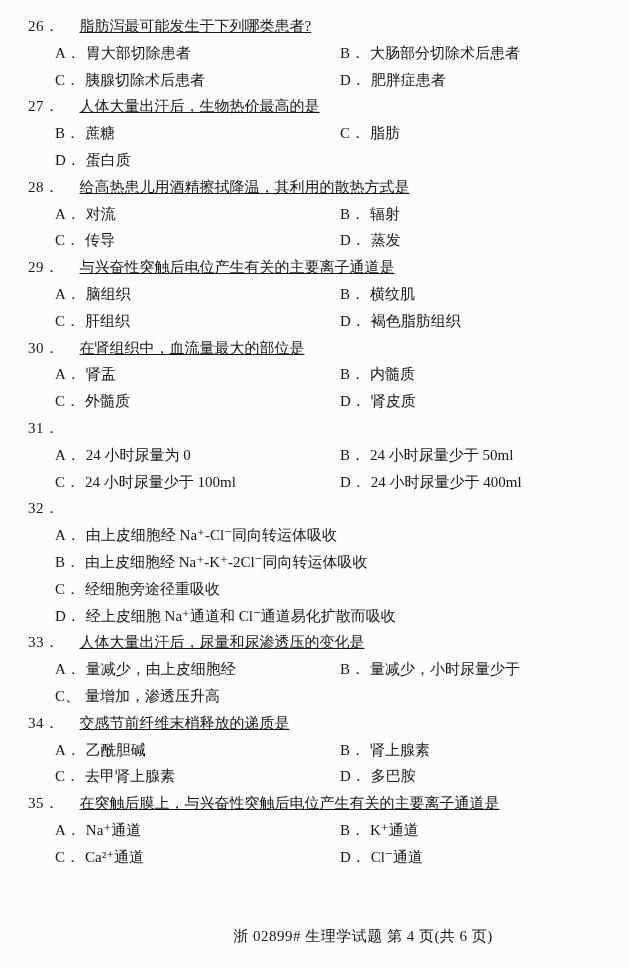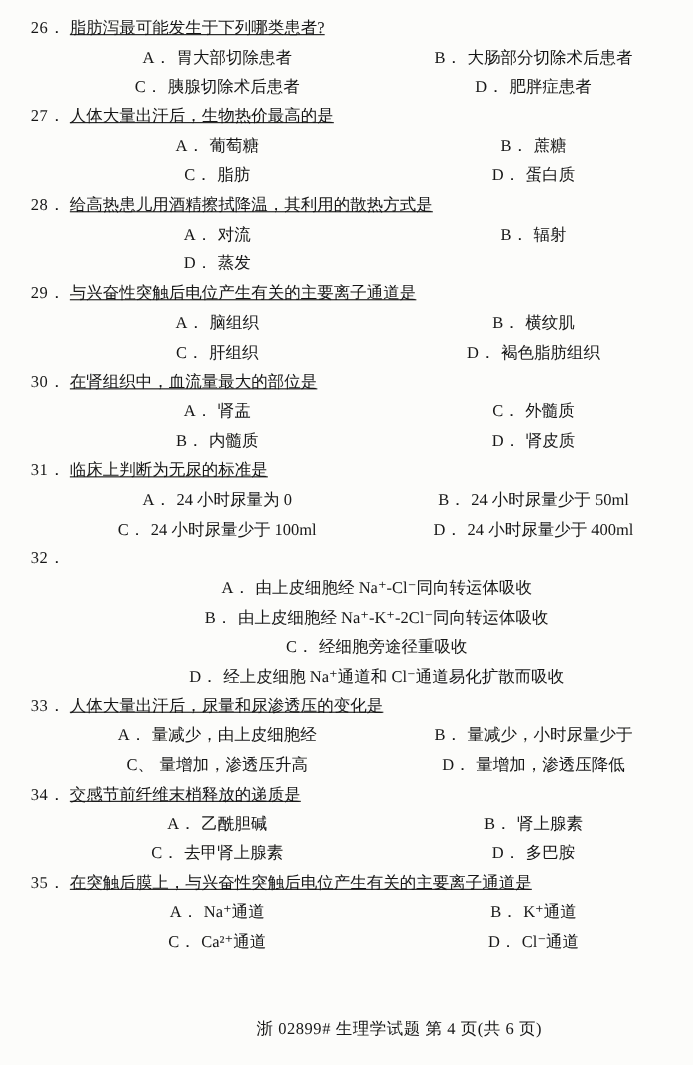--- a/index.html
+++ b/index.html
@@ -21,38 +21,37 @@
     padding-top: 13px;
   }
   .stem-row {
     display: flex;
     padding-left: 28px;
     line-height: 26.8px;
     white-space: nowrap;
   }
   .qnum {
     flex: none;
-    margin-right: 4px;
+    margin-right: 20px;
     letter-spacing: 0.5px;
   }
   .qstem {
     flex: none;
     text-decoration: underline;
   }
   .options {
     margin-left: 55px;
   }
   .options.two-col {
     display: grid;
     grid-template-columns: 285px 1fr;
   }
   .option {
     line-height: 26.8px;
     white-space: nowrap;
-    text-align: center;
   }
   .olabel {
     margin-right: 5px;
   }
   .footer {
     position: absolute;
     top: 926px;
     left: 0;
     width: 100%;
     text-align: center;
@@ -79,35 +78,35 @@
       <div class="option"><span class="olabel">D．</span><span class="otext">肥胖症患者</span></div>
     </div>
   </div>
 
   <div class="question">
     <div class="stem-row">
       <span class="qnum">27．</span>
       <span class="qstem">人体大量出汗后，生物热价最高的是</span>
     </div>
     <div class="options two-col">
-      <div class="option"><span class="olabel">A．</span><span class="otext">葡萄糖</span></div>
       <div class="option"><span class="olabel">B．</span><span class="otext">蔗糖</span></div>
       <div class="option"><span class="olabel">C．</span><span class="otext">脂肪</span></div>
       <div class="option"><span class="olabel">D．</span><span class="otext">蛋白质</span></div>
     </div>
   </div>
 
   <div class="question">
     <div class="stem-row">
       <span class="qnum">28．</span>
       <span class="qstem">给高热患儿用酒精擦拭降温，其利用的散热方式是</span>
     </div>
     <div class="options two-col">
       <div class="option"><span class="olabel">A．</span><span class="otext">对流</span></div>
       <div class="option"><span class="olabel">B．</span><span class="otext">辐射</span></div>
+      <div class="option"><span class="olabel">C．</span><span class="otext">传导</span></div>
       <div class="option"><span class="olabel">D．</span><span class="otext">蒸发</span></div>
     </div>
   </div>
 
   <div class="question">
     <div class="stem-row">
       <span class="qnum">29．</span>
       <span class="qstem">与兴奋性突触后电位产生有关的主要离子通道是</span>
     </div>
     <div class="options two-col">
@@ -118,30 +117,29 @@
     </div>
   </div>
 
   <div class="question">
     <div class="stem-row">
       <span class="qnum">30．</span>
       <span class="qstem">在肾组织中，血流量最大的部位是</span>
     </div>
     <div class="options two-col">
       <div class="option"><span class="olabel">A．</span><span class="otext">肾盂</span></div>
+      <div class="option"><span class="olabel">B．</span><span class="otext">内髓质</span></div>
       <div class="option"><span class="olabel">C．</span><span class="otext">外髓质</span></div>
-      <div class="option"><span class="olabel">B．</span><span class="otext">内髓质</span></div>
       <div class="option"><span class="olabel">D．</span><span class="otext">肾皮质</span></div>
     </div>
   </div>
 
   <div class="question">
     <div class="stem-row">
       <span class="qnum">31．</span>
-      <span class="qstem">临床上判断为无尿的标准是</span>
     </div>
     <div class="options two-col">
       <div class="option"><span class="olabel">A．</span><span class="otext">24 小时尿量为 0</span></div>
       <div class="option"><span class="olabel">B．</span><span class="otext">24 小时尿量少于 50ml</span></div>
       <div class="option"><span class="olabel">C．</span><span class="otext">24 小时尿量少于 100ml</span></div>
       <div class="option"><span class="olabel">D．</span><span class="otext">24 小时尿量少于 400ml</span></div>
     </div>
   </div>
 
   <div class="question">
@@ -158,21 +156,20 @@
 
   <div class="question">
     <div class="stem-row">
       <span class="qnum">33．</span>
       <span class="qstem">人体大量出汗后，尿量和尿渗透压的变化是</span>
     </div>
     <div class="options two-col">
       <div class="option"><span class="olabel">A．</span><span class="otext">量减少，由上皮细胞经</span></div>
       <div class="option"><span class="olabel">B．</span><span class="otext">量减少，小时尿量少于</span></div>
       <div class="option"><span class="olabel">C、</span><span class="otext">量增加，渗透压升高</span></div>
-      <div class="option"><span class="olabel">D．</span><span class="otext">量增加，渗透压降低</span></div>
     </div>
   </div>
 
   <div class="question">
     <div class="stem-row">
       <span class="qnum">34．</span>
       <span class="qstem">交感节前纤维末梢释放的递质是</span>
     </div>
     <div class="options two-col">
       <div class="option"><span class="olabel">A．</span><span class="otext">乙酰胆碱</span></div>

